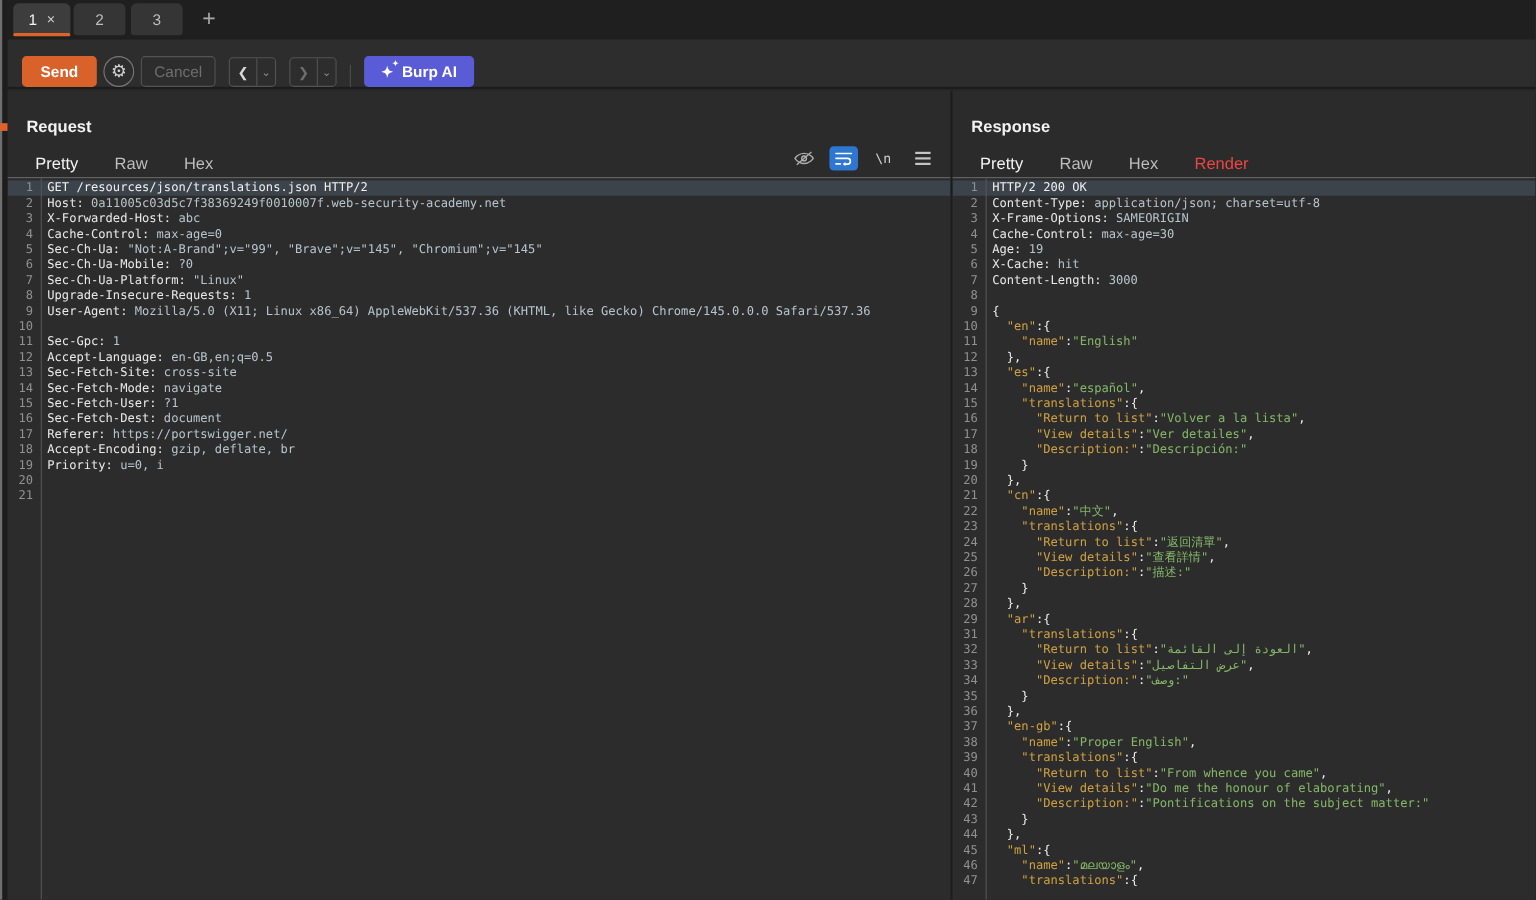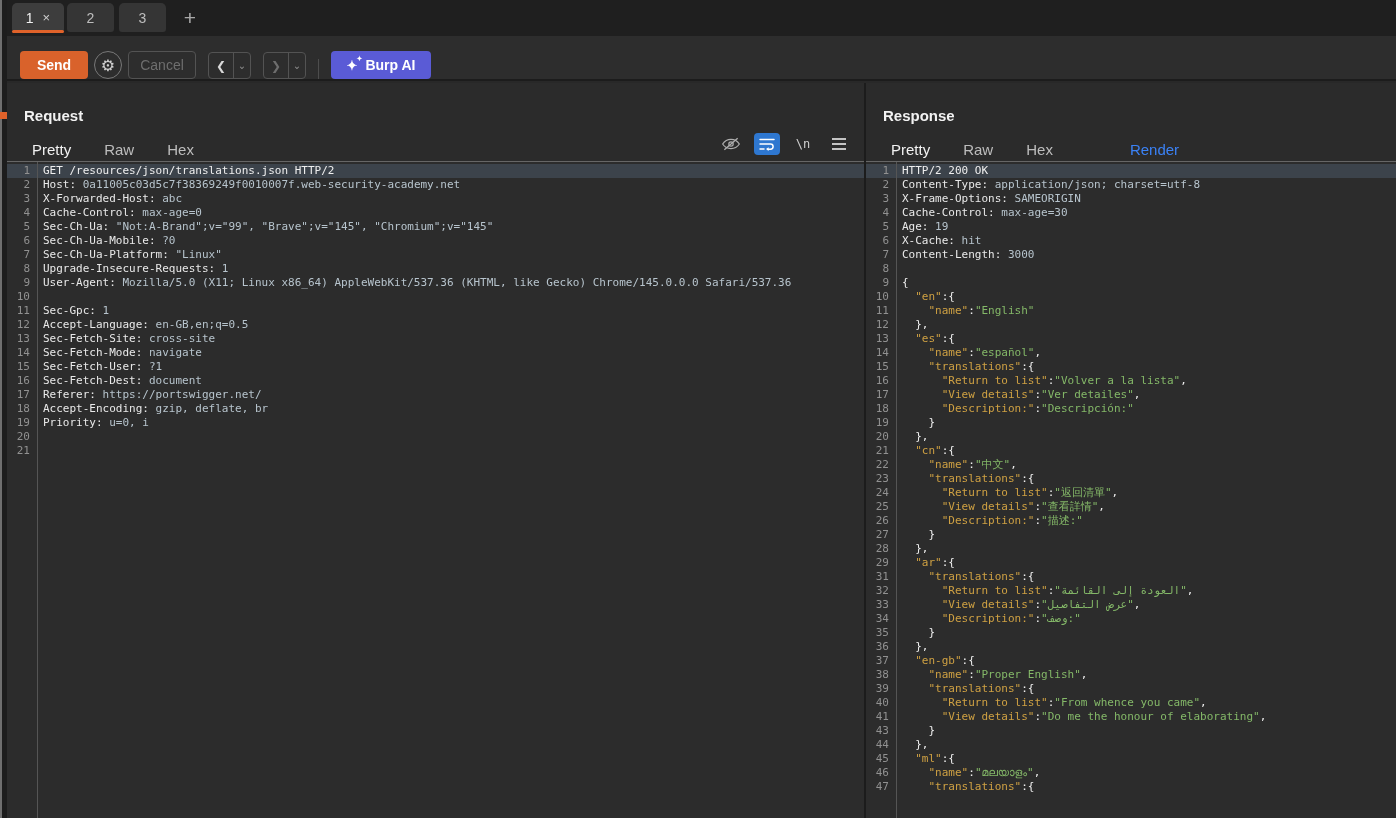--- a/index.html
+++ b/index.html
@@ -45,21 +45,21 @@
   .content { position:absolute; left:7px; top:83px; right:0; bottom:0; display:flex; }
   .panel { position:relative; background:#2b2b2b; height:100%;padding-left:40px; }
   .panel.request { width:857px; }
   .panel-divider { width:2px; background:#1c1c1c; height:100%; }
   .panel.response { flex:1; }
   .panel-title { position:absolute; top:24px; left:17px; font-size:15px; font-weight:bold; color:#f2f2f2; }
   .ptabs { position:absolute; top:54px; left:17px; display:flex; gap:0; }
   .ptab { font-size:15px; color:#bdbdbd; padding:4px 8px 7px 8px; margin-right:17px; position:relative; cursor:pointer; }
   .ptab.active { color:#f2f2f2; }
   .ptab.active::after { content:""; position:absolute; left:0; right:0; bottom:0; height:2px; background:#e0622a; }
-  .ptab.dimmed { color:#3b82f6;margin-left:44px; }
+  .ptab.dimmed { color:#ef4444; }
   .ptab-icons { position:absolute; top:50px; right:12px; display:flex; align-items:center; gap:10px; }
   .icon-btn { width:26px; height:22px; display:flex; align-items:center; justify-content:center; border-radius:4px; }
   .icon-btn.active-blue { background:#2e77d0; }
   .nl-label { font-size:12px; color:#cfcfcf; font-family:"DejaVu Sans Mono", monospace; }
   .burger { display:flex; flex-direction:column; gap:3px; }
   .burger span { display:block; width:14px; height:2px; background:#c4c4c4; }
 
   
   .editor { position:absolute; left:0; right:0; bottom:0; top:78px; border-top:1px solid #666;
     background:#2c2c2c; overflow:hidden; padding-top:2px;
@@ -235,20 +235,21 @@
           <div class="crow"><span class="lnum">32</span><span class="ltxt"><span class="seg-t">      </span><span class="seg-k">"Return to list"</span><span class="seg-t">:</span><span class="seg-s">"العودة إلى القائمة"</span><span class="seg-t">,</span></span></div>
           <div class="crow"><span class="lnum">33</span><span class="ltxt"><span class="seg-t">      </span><span class="seg-k">"View details"</span><span class="seg-t">:</span><span class="seg-s">"عرض التفاصيل"</span><span class="seg-t">,</span></span></div>
           <div class="crow"><span class="lnum">34</span><span class="ltxt"><span class="seg-t">      </span><span class="seg-k">"Description:"</span><span class="seg-t">:</span><span class="seg-s">"وصف:"</span></span></div>
           <div class="crow"><span class="lnum">35</span><span class="ltxt"><span class="seg-t">    }</span></span></div>
           <div class="crow"><span class="lnum">36</span><span class="ltxt"><span class="seg-t">  },</span></span></div>
           <div class="crow"><span class="lnum">37</span><span class="ltxt"><span class="seg-t">  </span><span class="seg-k">"en-gb"</span><span class="seg-t">:{</span></span></div>
           <div class="crow"><span class="lnum">38</span><span class="ltxt"><span class="seg-t">    </span><span class="seg-k">"name"</span><span class="seg-t">:</span><span class="seg-s">"Proper English"</span><span class="seg-t">,</span></span></div>
           <div class="crow"><span class="lnum">39</span><span class="ltxt"><span class="seg-t">    </span><span class="seg-k">"translations"</span><span class="seg-t">:{</span></span></div>
           <div class="crow"><span class="lnum">40</span><span class="ltxt"><span class="seg-t">      </span><span class="seg-k">"Return to list"</span><span class="seg-t">:</span><span class="seg-s">"From whence you came"</span><span class="seg-t">,</span></span></div>
           <div class="crow"><span class="lnum">41</span><span class="ltxt"><span class="seg-t">      </span><span class="seg-k">"View details"</span><span class="seg-t">:</span><span class="seg-s">"Do me the honour of elaborating"</span><span class="seg-t">,</span></span></div>
+          <div class="crow"><span class="lnum">42</span><span class="ltxt"><span class="seg-t">      </span><span class="seg-k">"Description:"</span><span class="seg-t">:</span><span class="seg-s">"Pontifications on the subject matter:"</span></span></div>
           <div class="crow"><span class="lnum">43</span><span class="ltxt"><span class="seg-t">    }</span></span></div>
           <div class="crow"><span class="lnum">44</span><span class="ltxt"><span class="seg-t">  },</span></span></div>
           <div class="crow"><span class="lnum">45</span><span class="ltxt"><span class="seg-t">  </span><span class="seg-k">"ml"</span><span class="seg-t">:{</span></span></div>
           <div class="crow"><span class="lnum">46</span><span class="ltxt"><span class="seg-t">    </span><span class="seg-k">"name"</span><span class="seg-t">:</span><span class="seg-s">"മലയാളം"</span><span class="seg-t">,</span></span></div>
           <div class="crow"><span class="lnum">47</span><span class="ltxt"><span class="seg-t">    </span><span class="seg-k">"translations"</span><span class="seg-t">:{</span></span></div>
         </div>
     </section>
 
   </div>
 </div>

